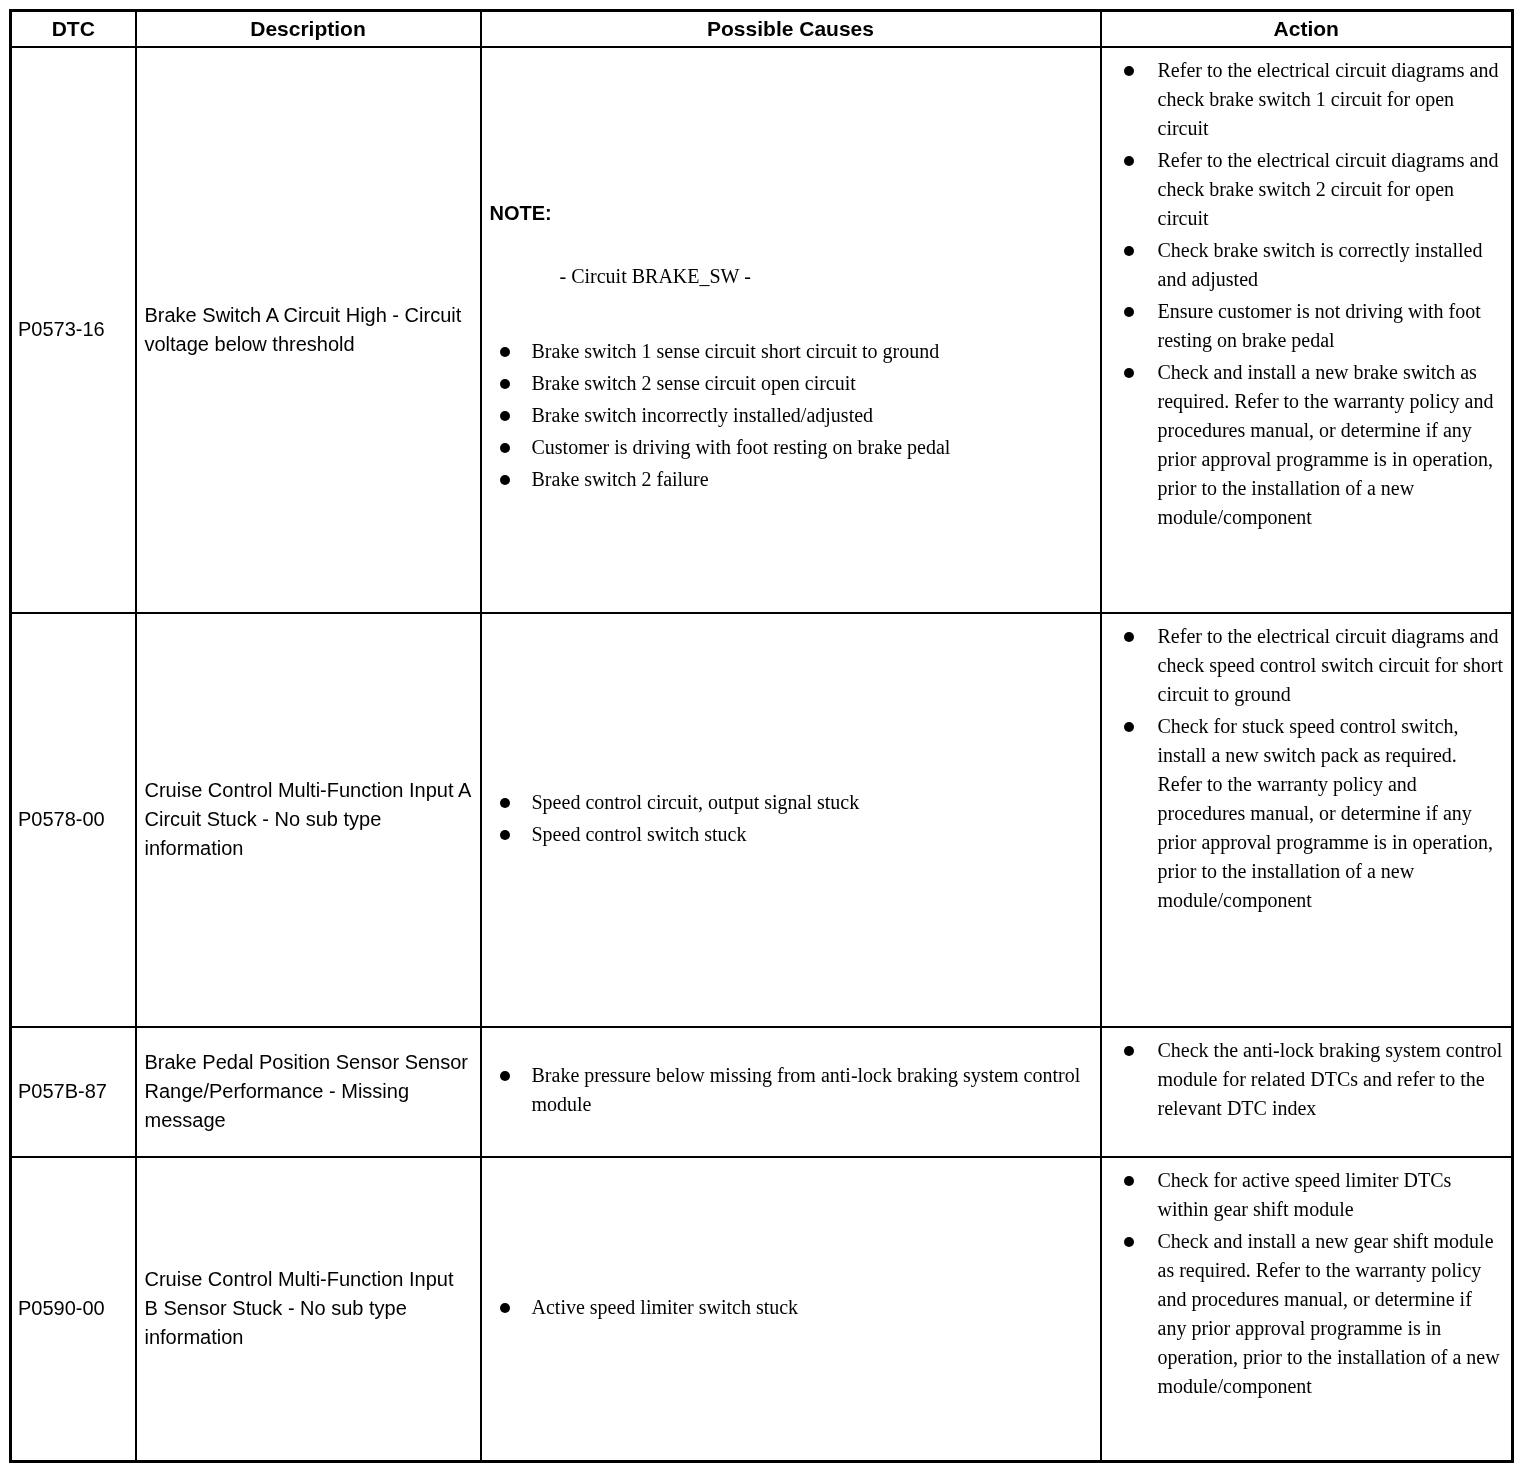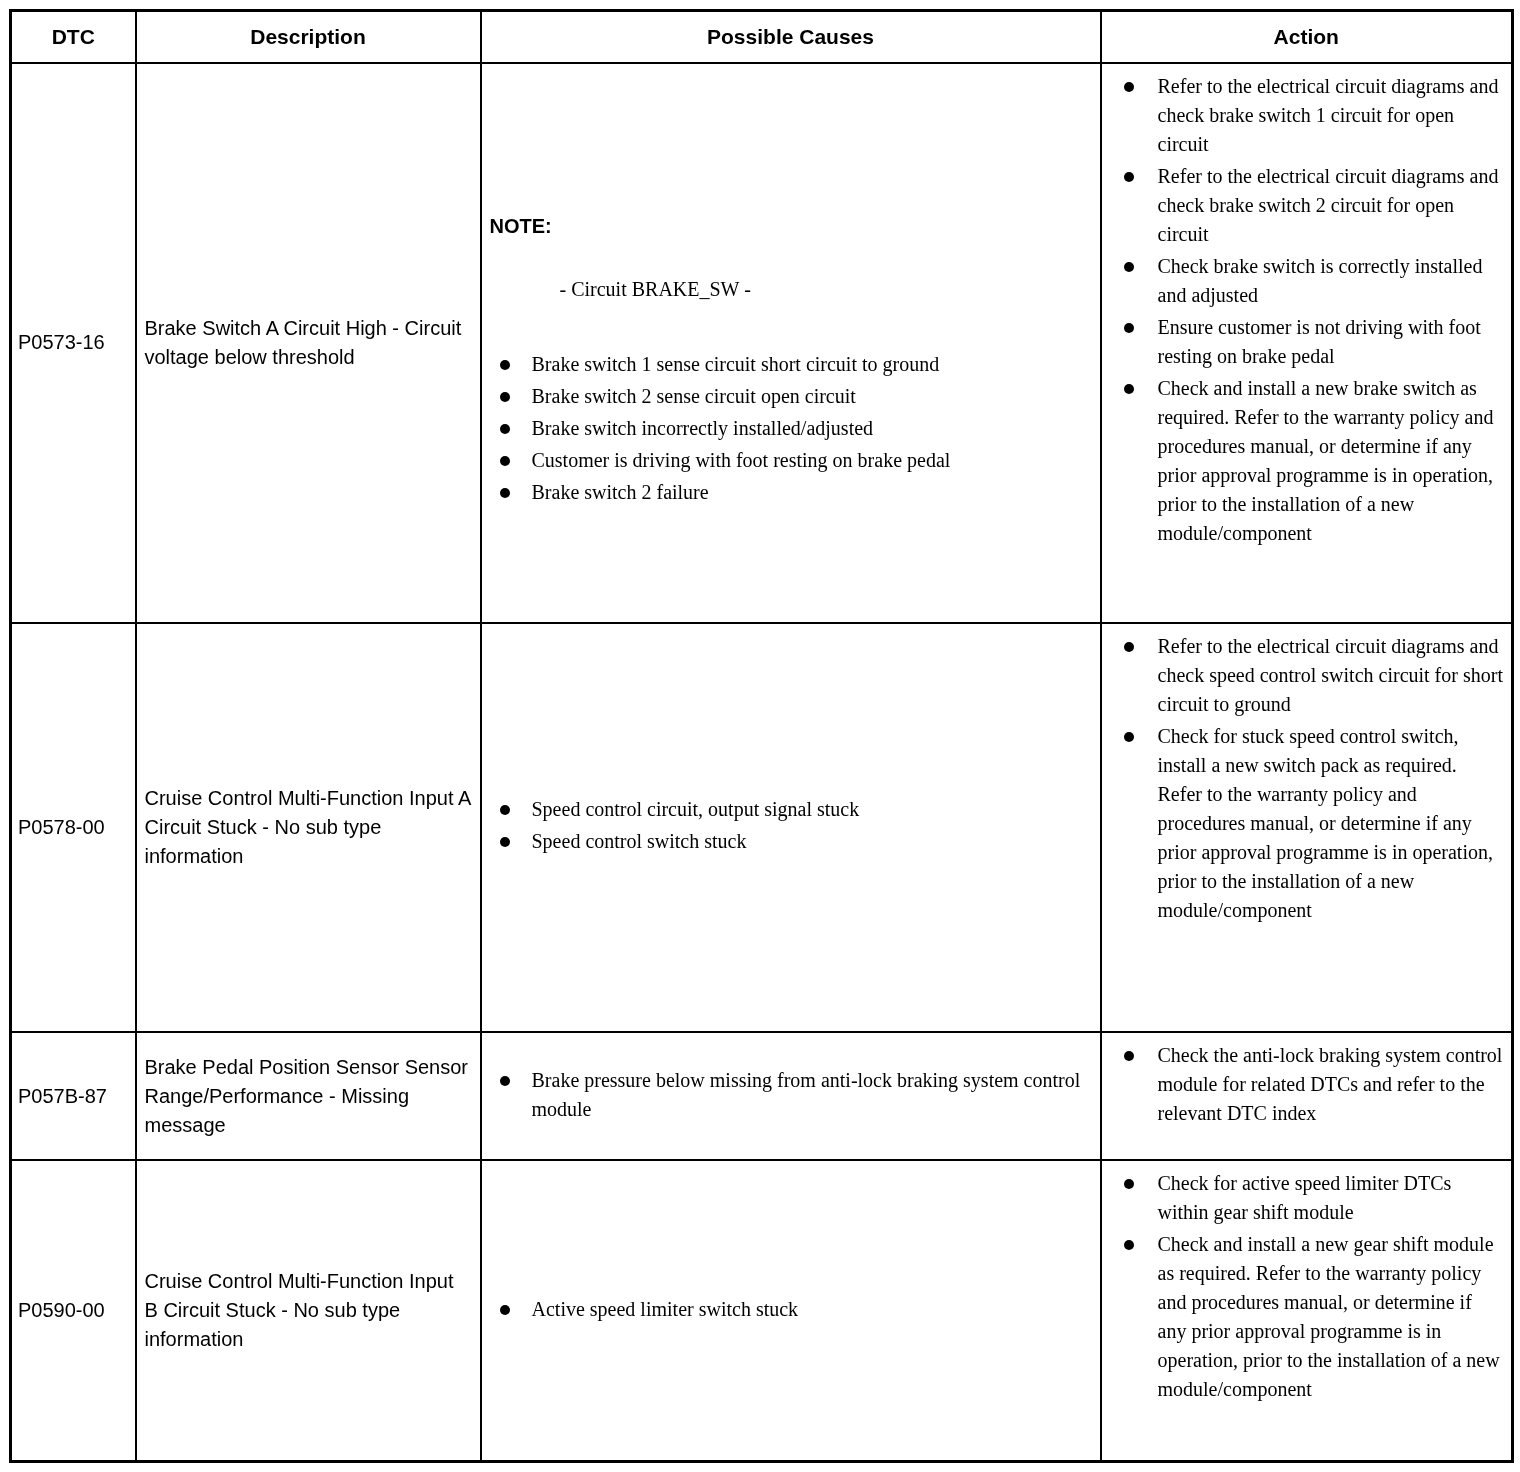--- a/index.html
+++ b/index.html
@@ -29,21 +29,21 @@
   col.c-act   { width: 412px; }
   th, td {
     border: 2px solid #000;
     padding: 4px 8px;
     vertical-align: middle;
   }
   th {
     font-weight: bold;
     font-size: 21px;
     text-align: center;
-    height: 52px;
+    height: 36px;
     padding: 2px 20px;
     margin-left: 44px;
   }
   td.cell-dtc { text-align: left; padding-left: 6px; }
   td.cell-actions { vertical-align: top; padding-top: 8px; }
   tr.row-1 td { height: 558px; }
   tr.row-2 td { height: 408px; }
   tr.row-3 td { height: 128px; }
   tr.row-4 td { height: 300px; }
 
@@ -192,21 +192,21 @@
             <div class="bullet-item">
                 <span class="dot"></span>
                 <span class="bullet-text">Check the anti-lock braking system control module for related DTCs and refer to the relevant DTC index</span>
               </div>
           </div>
         </td>
       </tr>
 
       <tr class="row-4">
         <td class="cell-dtc">P0590-00</td>
-        <td class="cell-desc">Cruise Control Multi-Function Input B Circuit Stuck - No sub type information</td>
+        <td class="cell-desc">Cruise Control Multi-Function Input B Sensor Stuck - No sub type information</td>
         <td class="cell-causes">
           <div class="bullet-list">
             <div class="bullet-item">
                 <span class="dot"></span>
                 <span class="bullet-text">Active speed limiter switch stuck</span>
               </div>
           </div>
         </td>
         <td class="cell-actions">
           <div class="bullet-list">

